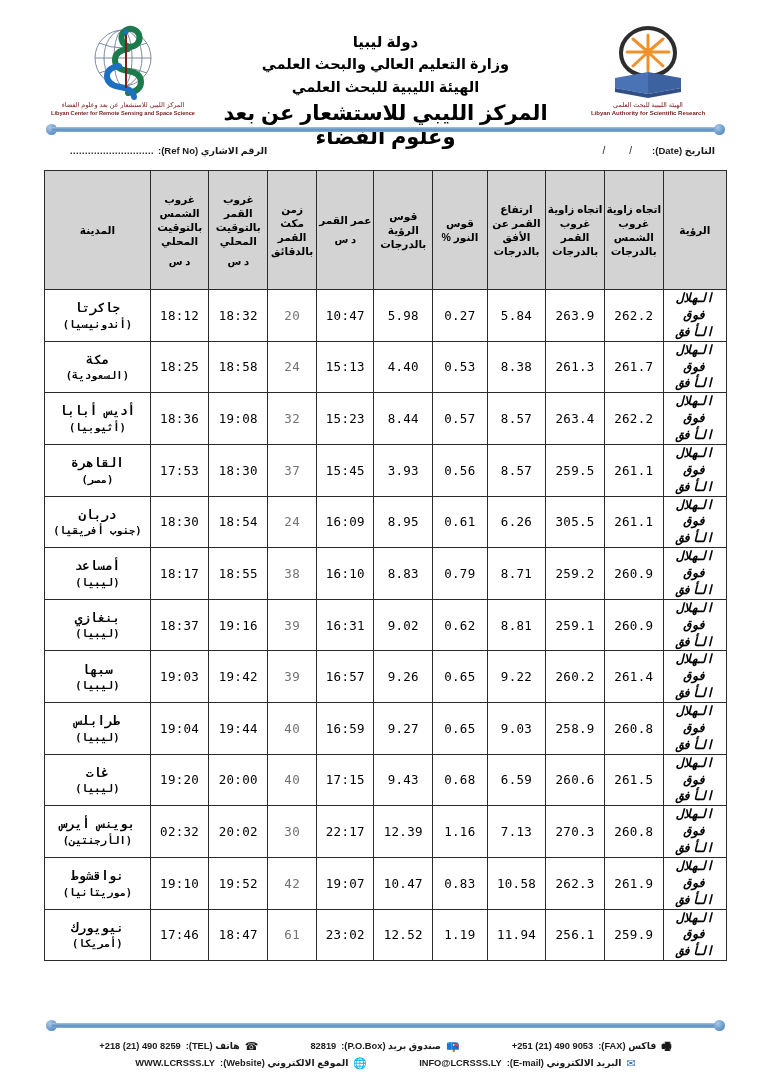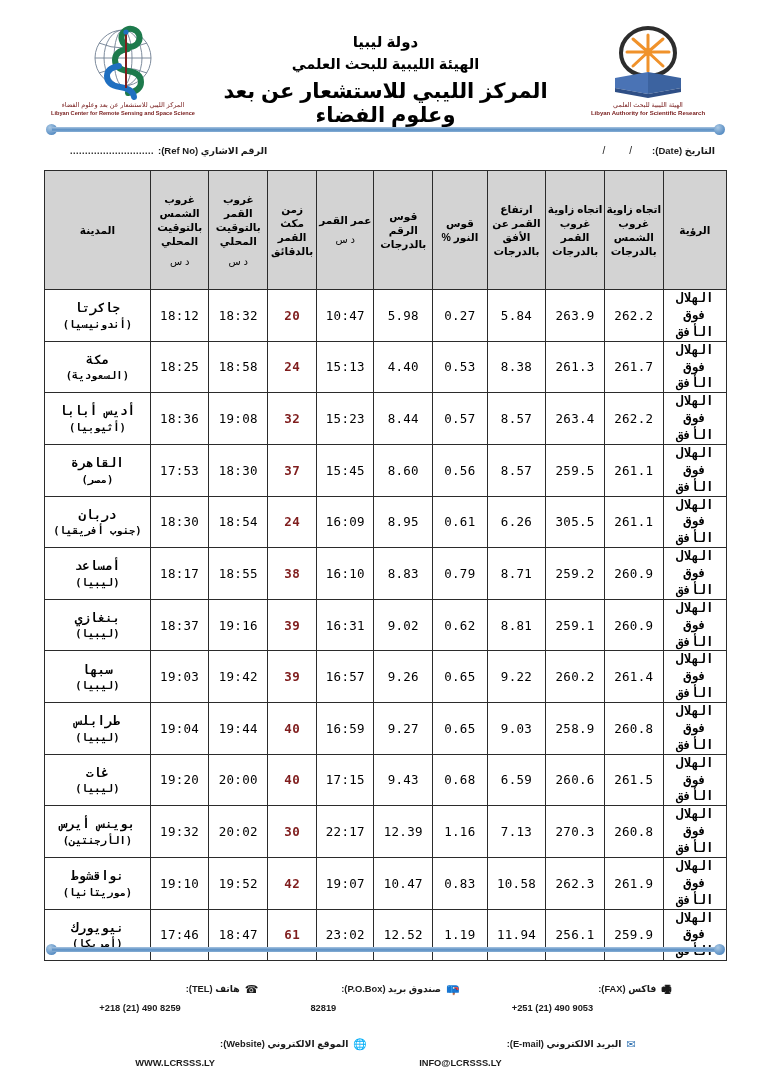--- a/index.html
+++ b/index.html
@@ -174,21 +174,21 @@
     flex-direction: column;
     justify-content: center;
     height: 100%;
   }
   th .sub-dh {
     display: flex;
     justify-content: center;
     gap: 15px;
     margin-top: 6px;
     font-size: 10px;
-    font-weight: normal;
+    font-weight: bold;
   }
 
   table.data tbody td {
     height: 47px;
     font-size: 12.5px;
     font-family: "DejaVu Sans Mono", "Liberation Mono", monospace;
     letter-spacing: 0.3px;
     background: #ffffff;
   }
   tr.hl td { background: #b9c7e8; }
@@ -201,26 +201,27 @@
     letter-spacing: 0;
   }
   td.city .country { display: block; font-size: 10.5px; }
 
   td.vis {
     font-family: "Liberation Sans", "DejaVu Sans", sans-serif;
     font-size: 10.5px;
     font-weight: bold;
     line-height: 1.35;
     letter-spacing: 0;
+    font-style: italic;
   }
   td.vis span { display: block; }
 
   td.age-red {
-    color: #7f1d1d;
-    font-weight: bold;
+    color: #737373;
+    font-weight: normal;
     font-size: 16px;
     font-family: "Liberation Sans", "DejaVu Sans", sans-serif;
   }
 
   
   .footer {
     position: absolute;
     left: 0;
     right: 0;
     bottom: 8px;
@@ -240,21 +241,21 @@
     line-height: 1.85;
   }
   .fitem {
     display: flex;
     align-items: center;
     gap: 5px;
     white-space: nowrap;
   }
   .fico { font-size: 11px; line-height: 1; }
   .fico.blue { color: #2c6fb0; }
-  .fval { direction: ltr; unicode-bidi: embed; margin-top: 38px; }
+  .fval { direction: ltr; unicode-bidi: embed; }
 </style>
 </head>
 <body>
 
 <div class="page">
 
   <div class="letterhead">
 
     <div class="logo-block">
       <div class="logo-mark">
@@ -275,20 +276,21 @@
           <path d="M74 56 L41 50 L41 72 L74 66 Z" fill="#3c63a0"></path>
           <path d="M8 66 L41 72 L74 66 L74 70 L41 76 L8 70 Z" fill="#2f4f86"></path>
         </svg>
       </div>
       <div class="logo-caption-ar">الهيئة الليبية للبحث العلمي</div>
       <div class="logo-caption-en">Libyan Authority for Scientific Research</div>
     </div>
 
     <div class="header-titles">
       <div class="ln ln1">دولة ليبيا</div>
+      <div class="ln">وزارة التعليم العالي والبحث العلمي</div>
       <div class="ln">الهيئة الليبية للبحث العلمي</div>
       <div class="center-name">المركز الليبي للاستشعار عن بعد وعلوم الفضاء</div>
     </div>
 
     <div class="logo-block">
       <div class="logo-mark">
         <svg viewBox="0 0 82 78" width="82" height="78" aria-hidden="true">
           <g fill="none" stroke="#6f7f92" stroke-width="0.9">
             <circle cx="41" cy="36" r="28"></circle>
             <ellipse cx="41" cy="36" rx="9" ry="28"></ellipse>
@@ -366,21 +368,21 @@
                 <span>ارتفاع القمر عن الأفق بالدرجات</span>
               </div>
           </th>
           <th>
             <div class="hcell">
                 <span>قوس النور %</span>
               </div>
           </th>
           <th>
             <div class="hcell">
-                <span>قوس الرقم بالدرجات</span>
+                <span>قوس الرؤية بالدرجات</span>
               </div>
           </th>
           <th>
             <div class="hcell">
               <span>عمر القمر</span>
               <span class="sub-dh">د     س</span>
             </div>
           </th>
           <th>
             <div class="hcell">
@@ -457,21 +459,21 @@
           </tr>
           <tr>
             <td class="vis">
               <span>الهلال</span>
               <span>فوق الأفق</span>
             </td>
             <td>261.1</td>
             <td>259.5</td>
             <td>8.57</td>
             <td>0.56</td>
-            <td>8.60</td>
+            <td>3.93</td>
             <td>15:45</td>
             <td class="age-red">37</td>
             <td>18:30</td>
             <td>17:53</td>
             <td class="city"><span>القاهرة</span><span class="country">(مصر)</span></td>
           </tr>
           <tr>
             <td class="vis">
               <span>الهلال</span>
               <span>فوق الأفق</span>
@@ -573,21 +575,21 @@
               <span>فوق الأفق</span>
             </td>
             <td>260.8</td>
             <td>270.3</td>
             <td>7.13</td>
             <td>1.16</td>
             <td>12.39</td>
             <td>22:17</td>
             <td class="age-red">30</td>
             <td>20:02</td>
-            <td>19:32</td>
+            <td>02:32</td>
             <td class="city"><span>بوينس أيرس</span><span class="country">(الأرجنتين)</span></td>
           </tr>
           <tr>
             <td class="vis">
               <span>الهلال</span>
               <span>فوق الأفق</span>
             </td>
             <td>261.9</td>
             <td>262.3</td>
             <td>10.58</td>

